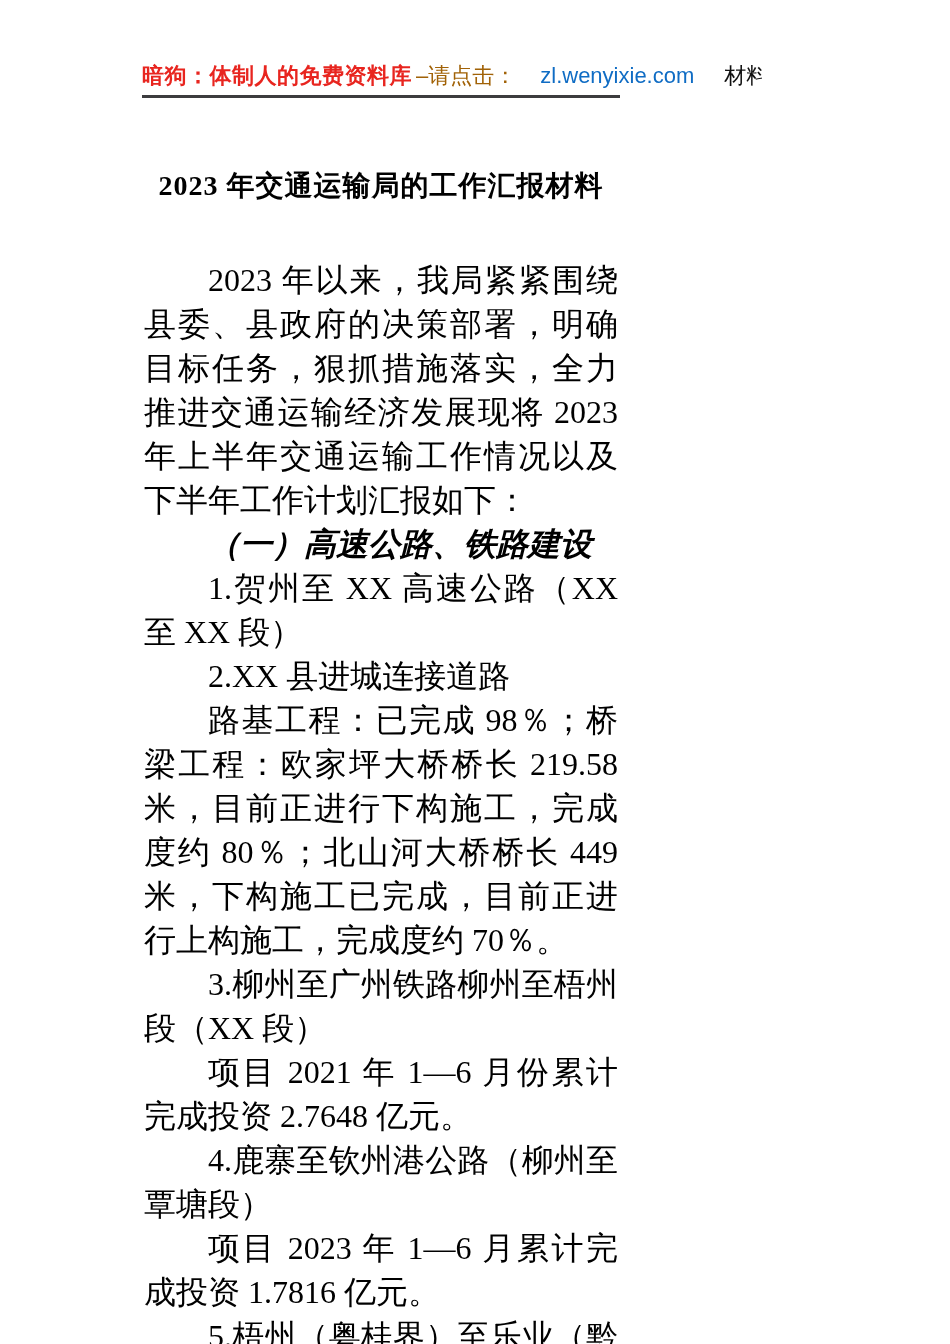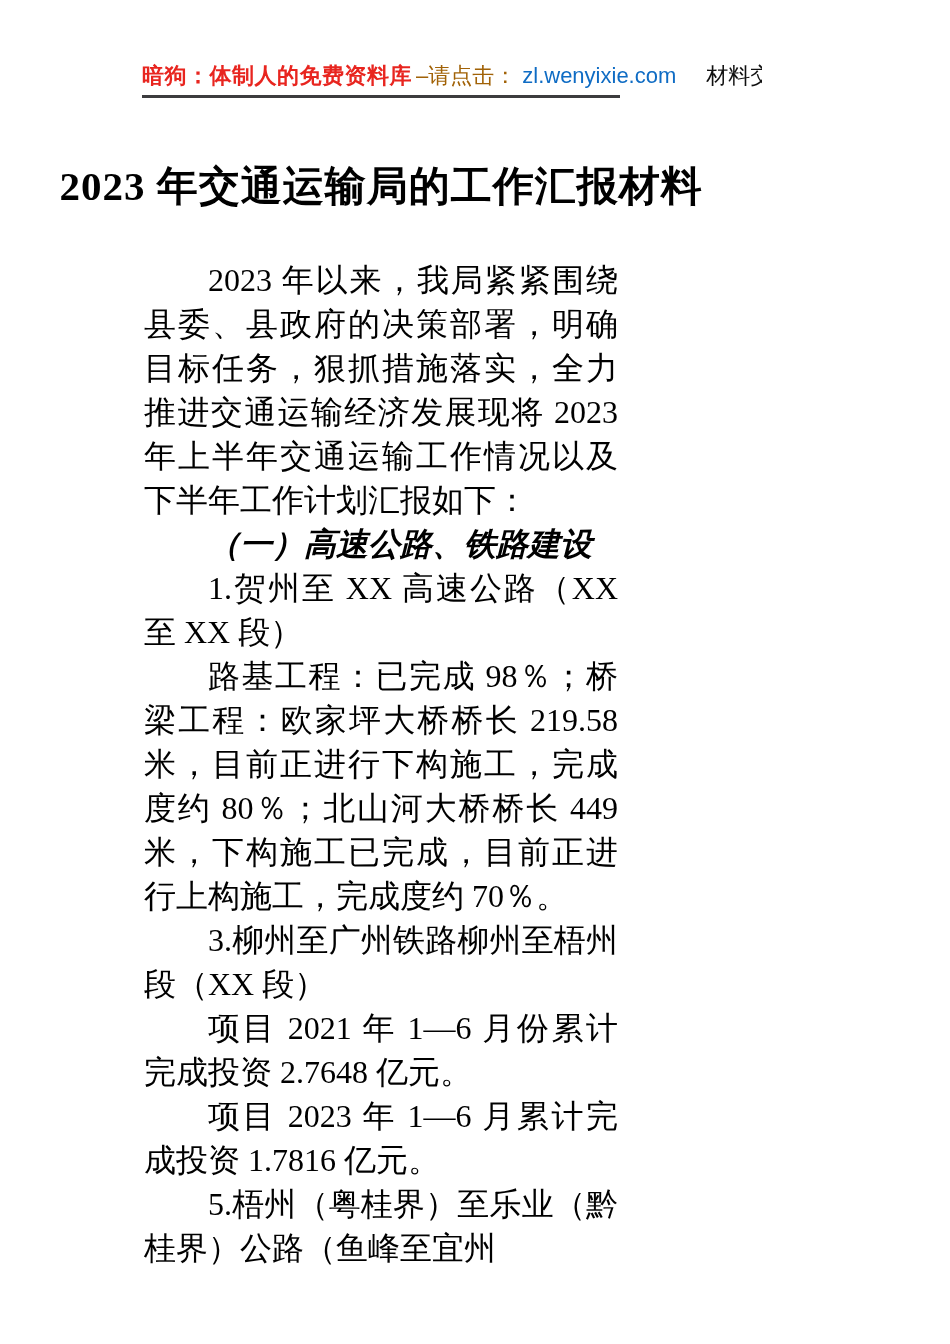--- a/index.html
+++ b/index.html
@@ -35,32 +35,32 @@
     font-weight: 700;
     letter-spacing: 0.5px;
   }
   .promo-hint {
     color: #a16207;
     margin-left: 4px;
   }
   .promo-link {
     color: var(--link-blue, #0f6cc4);
     text-decoration: none;
-    margin-left: 6px;
+    margin-left: 24px;
     cursor: pointer;
   }
   .promo-note {
     color: #101010;
     margin-left: 30px;
   }
   
   .doc-title {
     margin: 62px 0 0 0;
     text-align: center;
-    font-size: 41px;
+    font-size: 28px;
     line-height: 52px;
     font-weight: 700;
     letter-spacing: 1px;
     font-family: "Liberation Serif", "DejaVu Serif", serif;
   }
   
   .doc-body {
     margin: 46px 144px 0 144px;
     font-size: 32px;
     line-height: 44px;
@@ -91,20 +91,22 @@
     <a class="promo-link">zl.wenyixie.com</a>
     <span class="promo-note">材料交流群，请加微信 tizhisiri</span>
   </div>
 
   <h1 class="doc-title">2023 年交通运输局的工作汇报材料</h1>
 
   <div class="doc-body">
     <p class="p-body">2023 年以来，我局紧紧围绕县委、县政府的决策部署，明确目标任务，狠抓措施落实，全力推进交通运输经济发展现将 2023 年上半年交通运输工作情况以及下半年工作计划汇报如下：</p>
     <p class="p-h2">（一）高速公路、铁路建设</p>
     <p class="p-item">1.贺州至 XX 高速公路（XX 至 XX 段）</p>
+    <p class="p-item">2.XX 县进城连接道路</p>
     <p class="p-body">路基工程：已完成 98％；桥梁工程：欧家坪大桥桥长 219.58 米，目前正进行下构施工，完成度约 80％；北山河大桥桥长 449 米，下构施工已完成，目前正进行上构施工，完成度约 70％。</p>
     <p class="p-item">3.柳州至广州铁路柳州至梧州段（XX 段）</p>
     <p class="p-body">项目 2021 年 1—6 月份累计完成投资 2.7648 亿元。</p>
+    <p class="p-item">4.鹿寨至钦州港公路（柳州至覃塘段）</p>
     <p class="p-body">项目 2023 年 1—6 月累计完成投资 1.7816 亿元。</p>
     <p class="p-item">5.梧州（粤桂界）至乐业（黔桂界）公路（鱼峰至宜州</p>
   </div>
 
 </div>
 
 </body></html>

